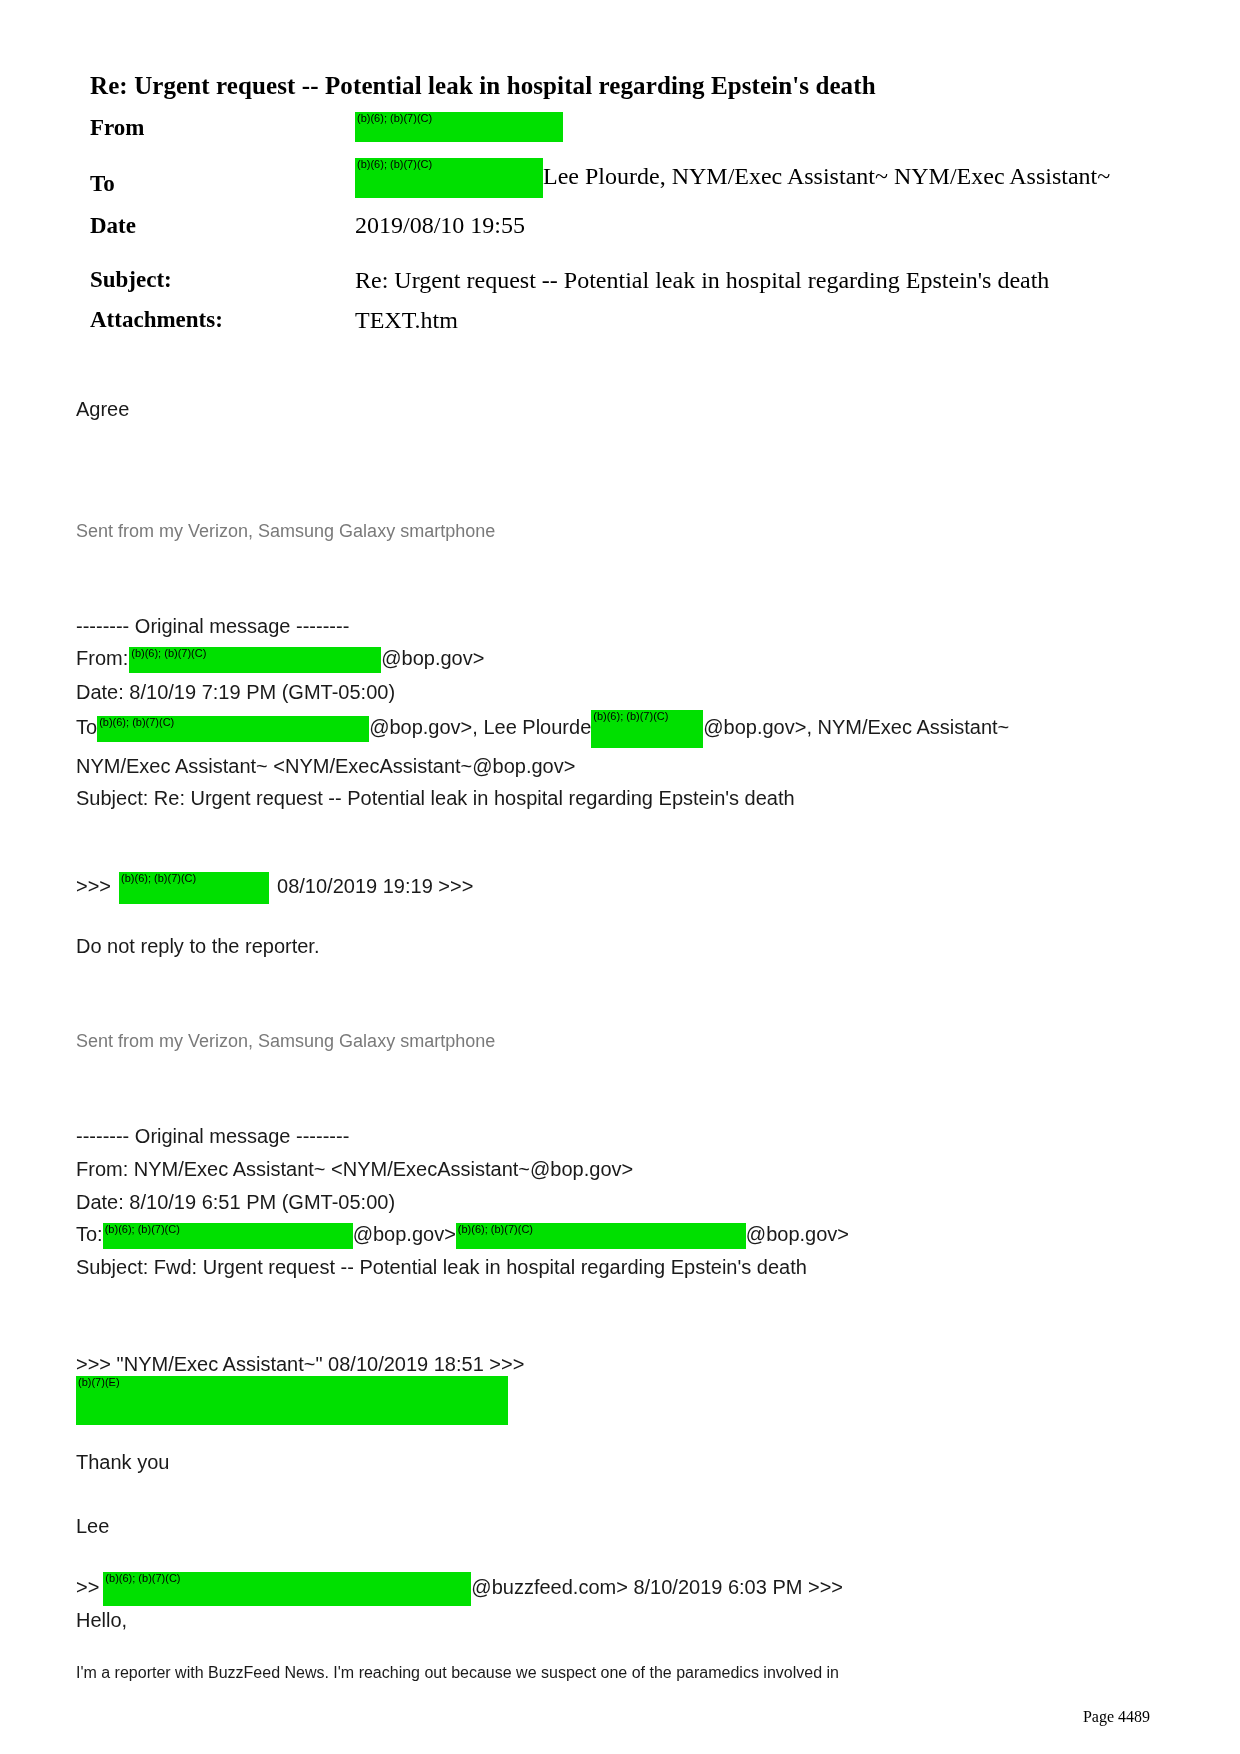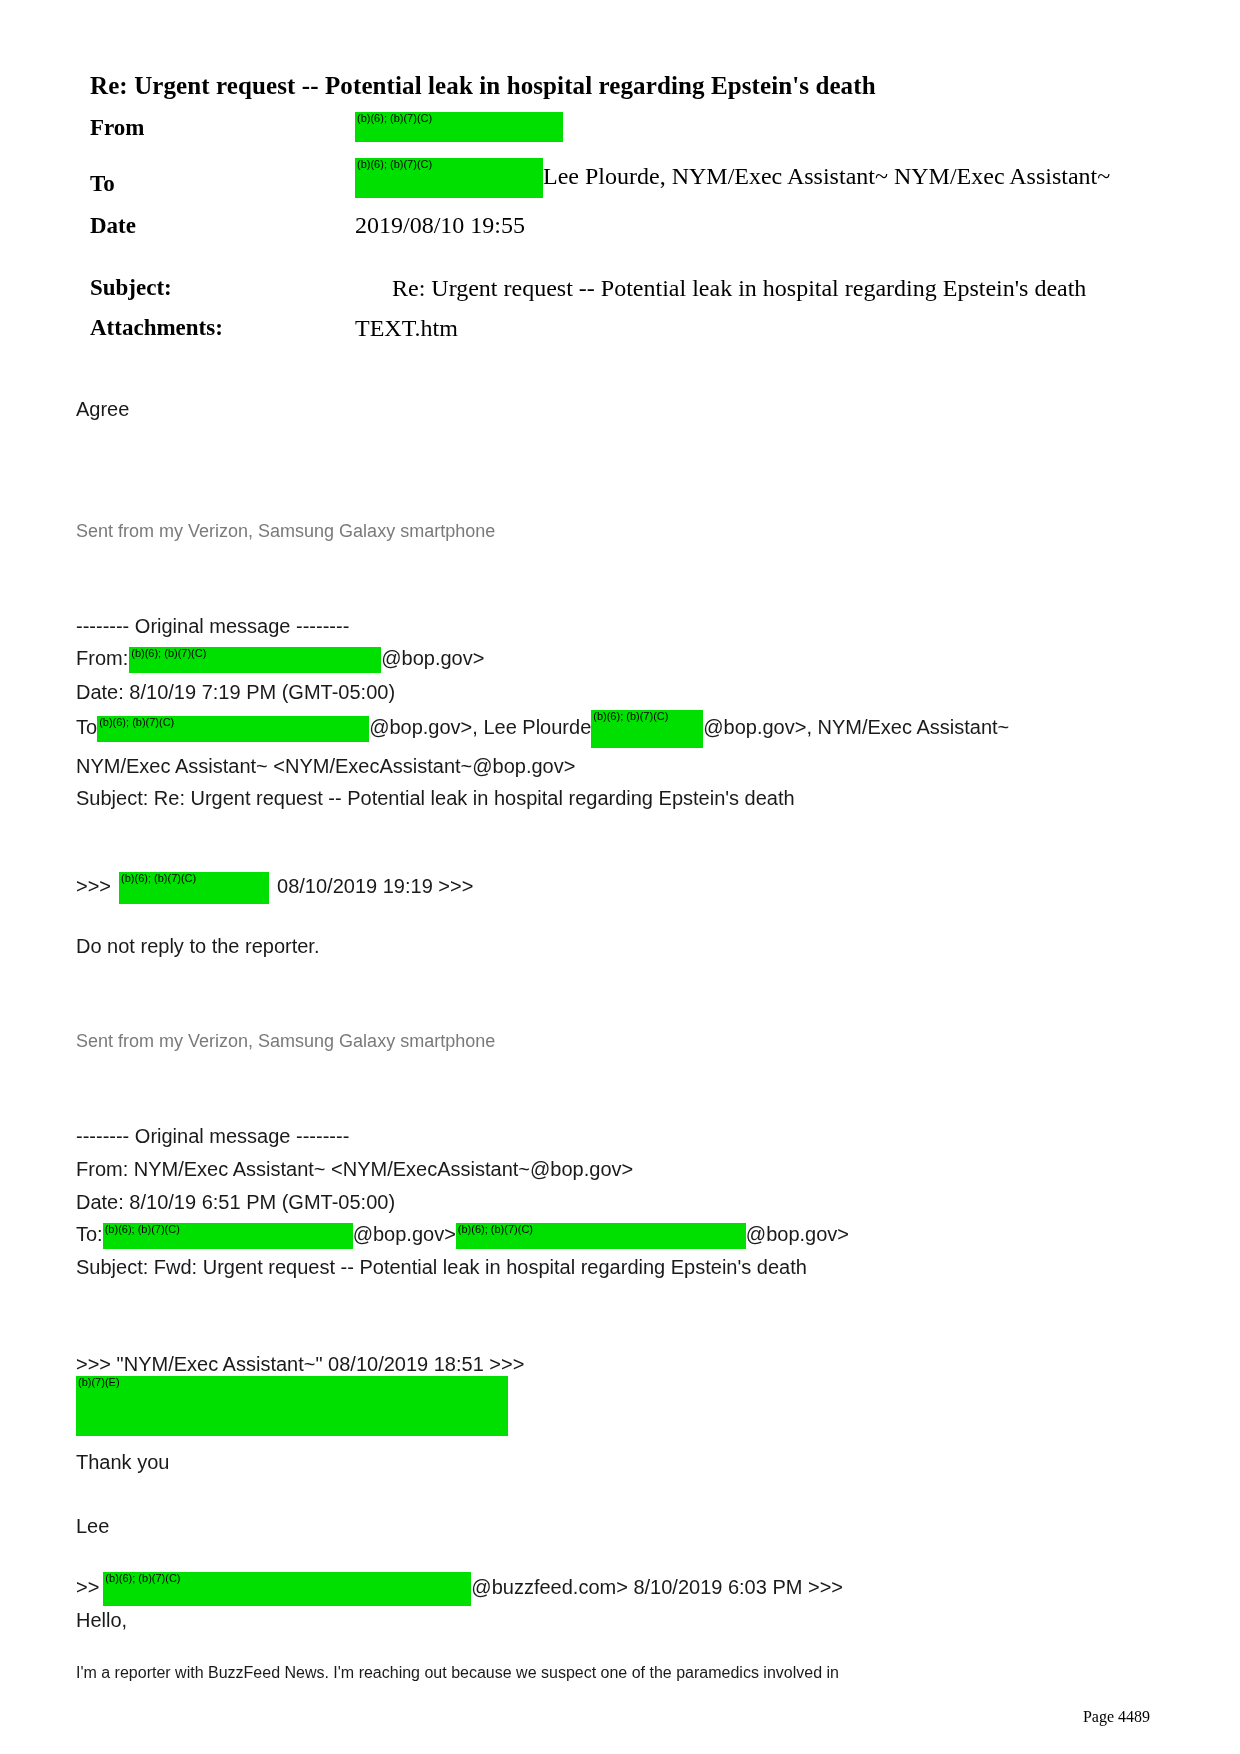--- a/index.html
+++ b/index.html
@@ -136,21 +136,21 @@
       <div class="hdr-value">
         <span class="redact" style="width:188px;height:40px;">(b)(6); (b)(7)(C)</span><span>Lee Plourde, NYM/Exec Assistant~ NYM/Exec Assistant~</span>
       </div>
     </div>
 
     <div class="hdr-row tight" style="margin-top:10px;">
       <div class="hdr-label">Date</div>
       <div class="hdr-value">2019/08/10 19:55</div>
     </div>
 
-    <div class="hdr-row" style="margin-top:16px;gap:37px;">
+    <div class="hdr-row" style="margin-top:8px;">
       <div class="hdr-label" style="padding-top:18px;">Subject:</div>
       <div class="hdr-value" style="padding-top:2px;">Re: Urgent request -- Potential leak in hospital regarding  Epstein's death</div>
     </div>
 
     <div class="hdr-row tight" style="margin-top:8px;">
       <div class="hdr-label">Attachments:</div>
       <div class="hdr-value">TEXT.htm</div>
     </div>
 
   </div>
@@ -191,21 +191,21 @@
 
   <div class="body-txt" style="top:1220px;width:1080px;">
     <span>To:</span><span class="redact" style="width:250px;height:26px;">(b)(6); (b)(7)(C)</span><span>@bop.gov&gt;</span><span class="redact" style="width:290px;height:26px;">(b)(6); (b)(7)(C)</span><span>@bop.gov&gt;</span>
   </div>
 
   <div class="body-txt" style="top:1253px;">Subject: Fwd: Urgent request -- Potential leak in hospital regarding Epstein's death</div>
 
   <div class="body-txt" style="top:1350px;">&gt;&gt;&gt; "NYM/Exec Assistant~" 08/10/2019 18:51 &gt;&gt;&gt;</div>
 
   <div class="body-txt" style="top:1376px;">
-    <span class="redact tall" style="width:432px;height:60px;">(b)(7)(E)</span>
+    <span class="redact tall" style="width:432px;height:49px;">(b)(7)(E)</span>
   </div>
 
   <div class="body-txt" style="top:1448px;">Thank you</div>
 
   <div class="body-txt" style="top:1512px;text-align:center;">Lee</div>
 
   <div class="body-txt" style="top:1572px;">
     <span>&gt;&gt;</span><span class="redact" style="width:368px;height:34px;margin-left:4px;">(b)(6); (b)(7)(C)</span><span>@buzzfeed.com&gt; 8/10/2019 6:03 PM &gt;&gt;&gt;</span>
   </div>
 

